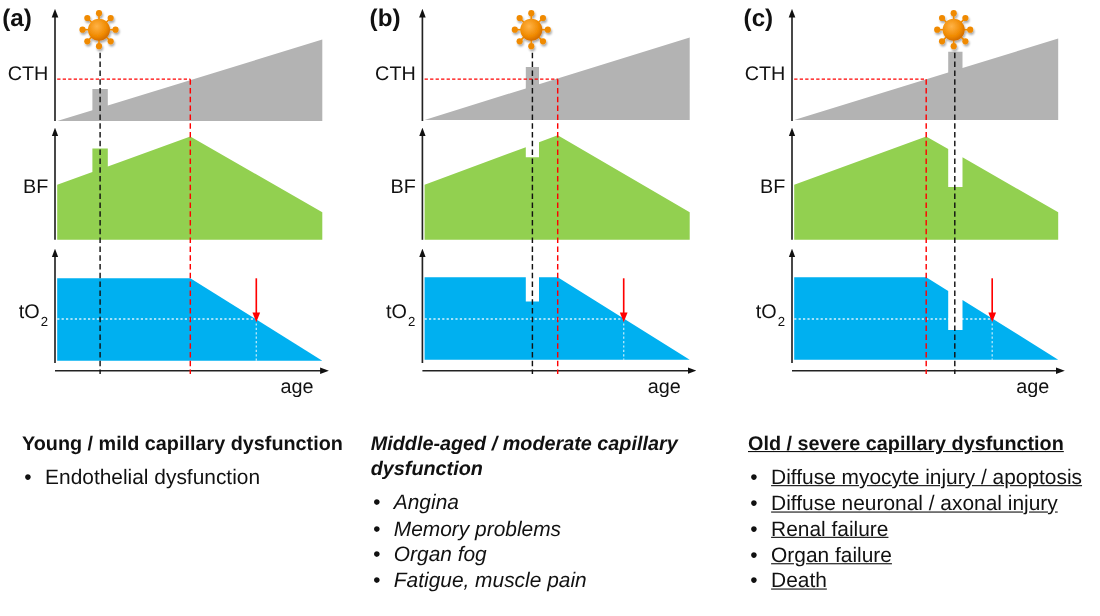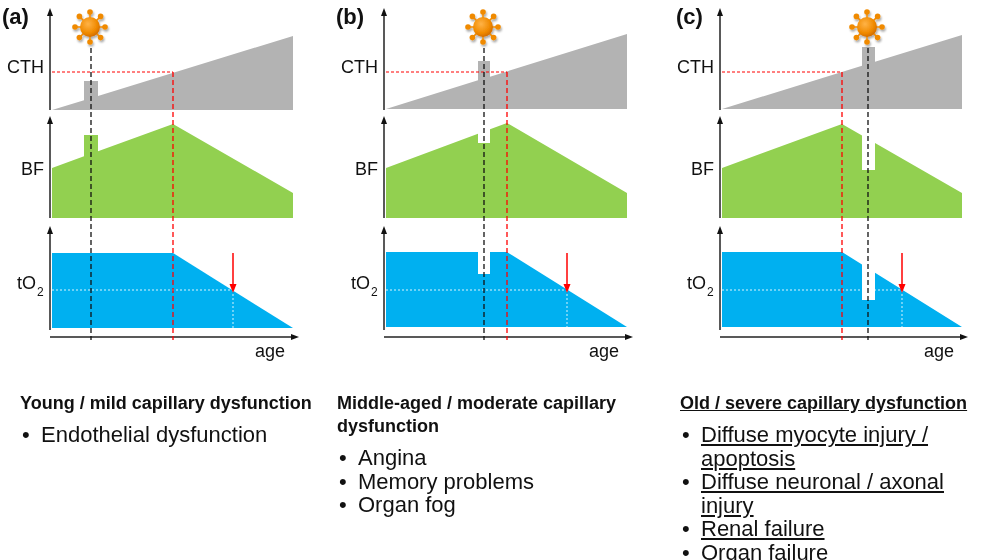--- a/index.html
+++ b/index.html
@@ -5,21 +5,21 @@
   html, body { margin: 0; padding: 0; background: #ffffff; }
   body { width: 1000px; height: 560px; position: relative; overflow: hidden;
          font-family: "Liberation Sans", sans-serif; color: #111; }
   #fig { position: absolute; left: 0; top: 0; }
   .panel-label { font-family: "Liberation Sans", sans-serif; font-weight: bold; font-size: 22px; fill: #111; }
   .axis-label { font-family: "Liberation Sans", sans-serif; font-size: 18px; fill: #111; }
   .sub { font-size: 12px; }
   .stage { position: absolute; top: 392px; width: 320px; }
   .stage h3 { margin: 0 0 8px 0; font-size: 18px; line-height: 23px; font-weight: bold; color: #111; }
   .stage ul { margin: 0; padding: 0; list-style: none; }
-  .stage li { font-size: 22px; line-height: 23.5px; color: #111; padding-left: 21px; position: relative; }
+  .stage li { font-size: 19px; line-height: 23.5px; color: #111; padding-left: 21px; position: relative; }
   .stage li::before { content: "•"; position: absolute; left: 2px; top: 0; }
 </style>
 </head>
 <body>
 
 <svg id="fig" width="1000" height="370" viewBox="0 0 1000 370" xmlns="http://www.w3.org/2000/svg">
   <defs>
     <marker id="arrowK" markerWidth="8" markerHeight="8" refX="4" refY="4" orient="auto" markerUnits="userSpaceOnUse">
       <path d="M0,1 L8,4 L0,7 Z" fill="#111"></path>
     </marker>
@@ -166,26 +166,27 @@
       </g>
     </g>
 </svg>
 
 <div class="stage" style="left:20px;">
   <h3>Young / mild capillary dysfunction</h3>
   <ul>
     <li>Endothelial dysfunction</li>
   </ul>
 </div>
-<div class="stage" style="left:337px;">
+<div class="stage" style="left:337px;font-style:italic;">
   <h3>Middle-aged / moderate capillary dysfunction</h3>
   <ul>
     <li>Angina</li>
     <li>Memory problems</li>
     <li>Organ fog</li>
+    <li>Fatigue, muscle pain</li>
   </ul>
 </div>
 <div class="stage" style="left:680px;text-decoration:underline;">
   <h3>Old / severe capillary dysfunction</h3>
   <ul>
     <li>Diffuse myocyte injury / apoptosis</li>
     <li>Diffuse neuronal / axonal injury</li>
     <li>Renal failure</li>
     <li>Organ failure</li>
     <li>Death</li>

